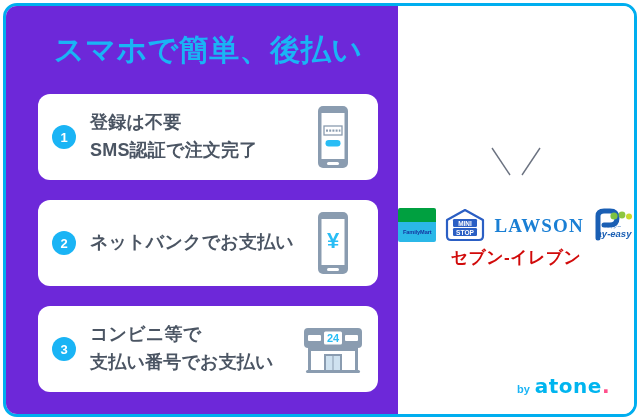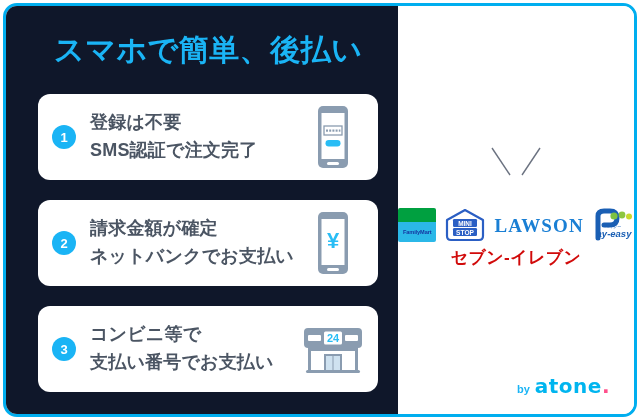--- a/index.html
+++ b/index.html
@@ -25,21 +25,21 @@
     border: 3px solid #00aeef;
     border-radius: 14px;
     background: #ffffff;
     overflow: hidden;
     display: flex;
   }
 
   
   #left-panel {
     width: 392px;
-    background: #0f172a;
+    background: #6d28d9;
     position: relative;
     flex: 0 0 auto;
   }
 
   #headline {
     position: absolute;
     left: 48px;
     top: 24px;
     font-size: 30px;
     font-weight: bold;
@@ -247,21 +247,20 @@
           </g>
           <rect x="29.5" y="38" width="15" height="6.5" rx="3.25" fill="#29bdf5"></rect>
           <rect x="31" y="60" width="12" height="3" rx="1.5" fill="#ffffff"></rect>
         </svg>
       </div>
     </div>
 
     <div class="step-card" id="card-2">
       <div class="step-badge">2</div>
       <div class="step-text">
-        <span class="line">請求金額が確定</span>
         <span class="line">ネットバンクでお支払い</span>
       </div>
       <div class="step-icon">
         <svg viewBox="0 0 74 70" width="74" height="70">
           <rect x="22" y="4" width="30" height="62" rx="5" fill="#8a9cb0"></rect>
           <rect x="25.5" y="11" width="23" height="46" fill="#ffffff"></rect>
           <text x="37" y="40" text-anchor="middle" font-family="Liberation Sans, sans-serif" font-size="22" font-weight="bold" fill="#29bdf5">¥</text>
           <rect x="31" y="60" width="12" height="3" rx="1.5" fill="#ffffff"></rect>
         </svg>
       </div>

